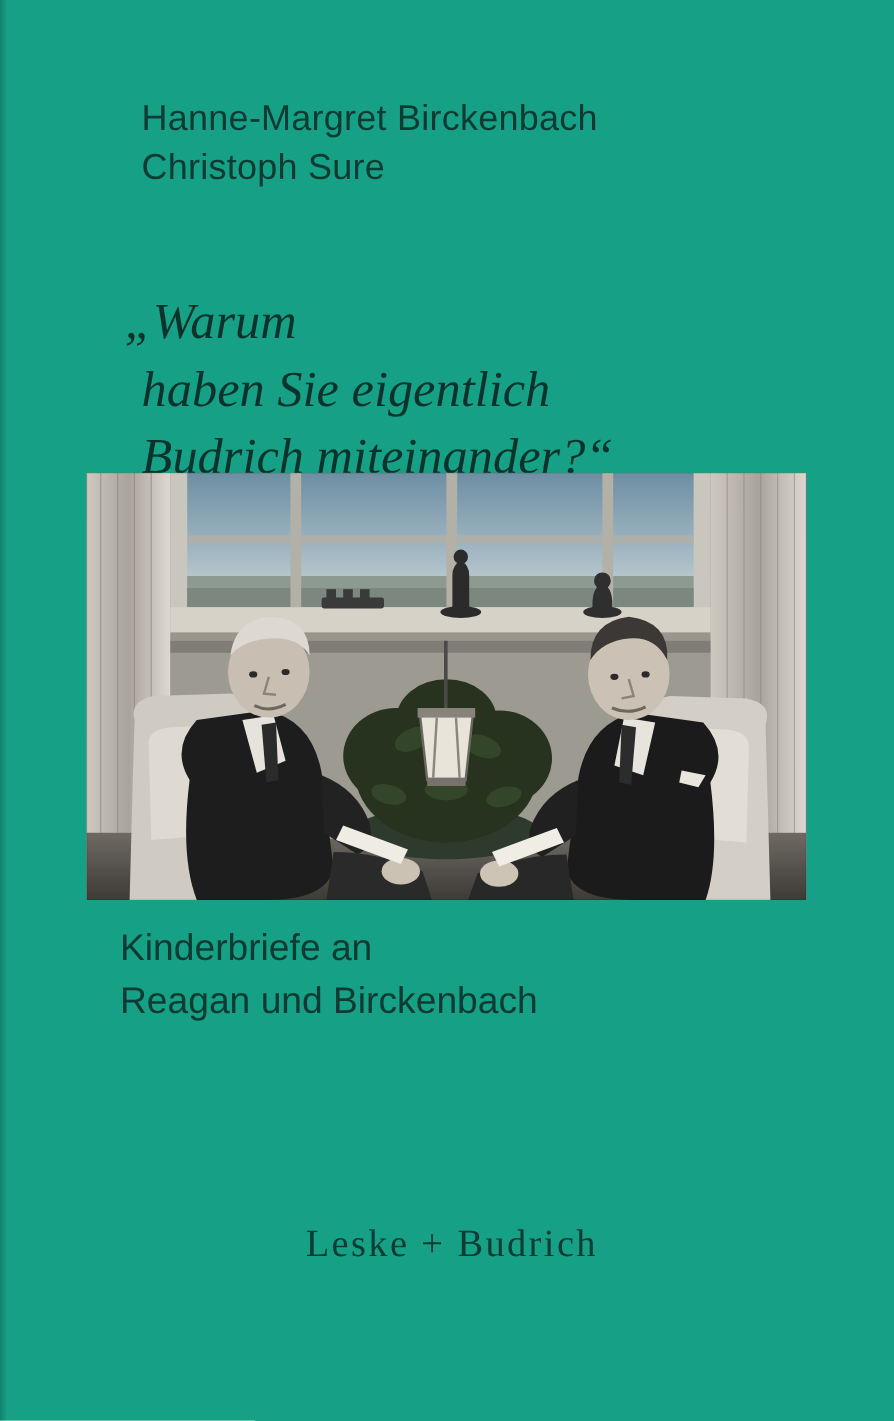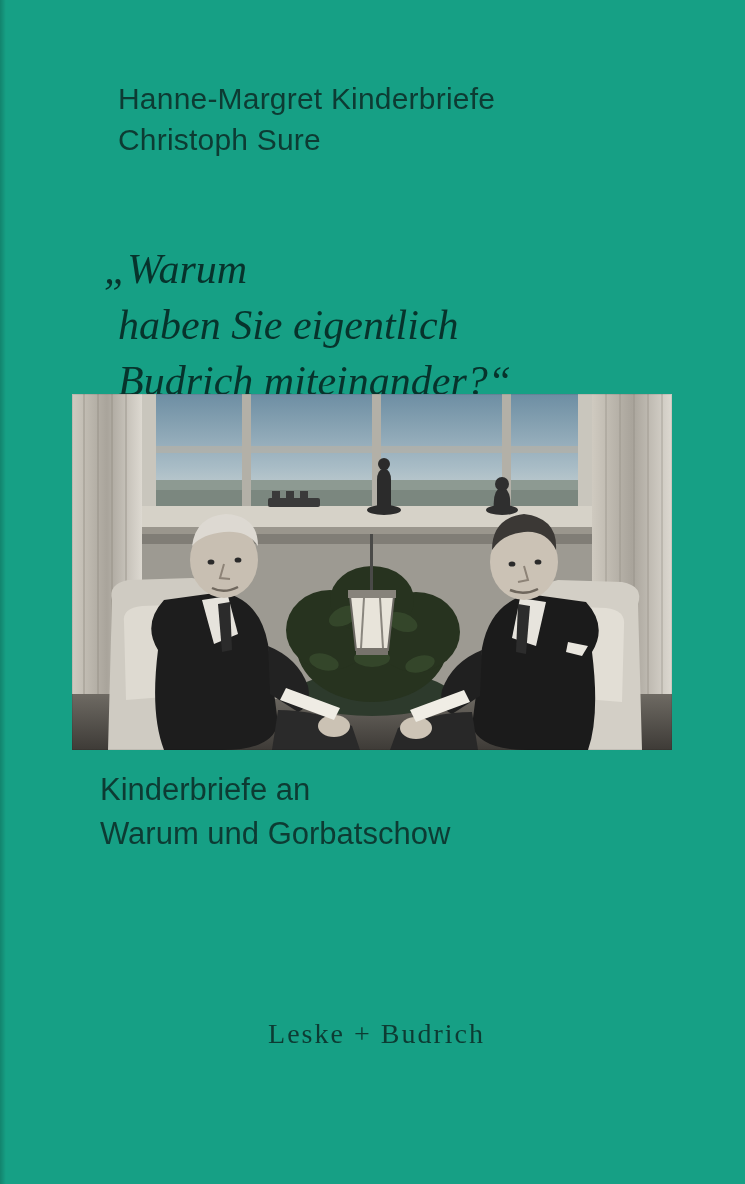--- a/index.html
+++ b/index.html
@@ -86,34 +86,34 @@
   .subtitle div { white-space: nowrap; }
 
   .publisher {
     position: absolute;
     left: 0;
     top: 1018px;
     width: 745px;
     text-align: center;
     color: #0d3b33;
     font-family: "Liberation Serif", serif;
-    font-size: 28px;
+    font-size: 32px;
     letter-spacing: 2px;
   }
   .publisher .pub-inner { display: inline-block; padding-left: 8px; }
 </style>
 </head>
 <body>
 
 <div class="cover">
 
   <div class="spine-edge"></div>
 
   <div class="authors">
-    <div>Hanne-Margret Kinderbriefe</div>
+    <div>Hanne-Margret Birckenbach</div>
     <div>Christoph Sure</div>
   </div>
 
   <div class="title">
     <div class="line1">„Warum</div>
     <div class="line2">haben Sie eigentlich</div>
     <div class="line3">Budrich miteinander?“</div>
   </div>
 
   <div class="photo-wrap">
@@ -268,20 +268,20 @@
         <ellipse cx="344" cy="334" rx="16" ry="11" fill="#cdc4b6"></ellipse>
         <path d="M392 296 L338 316 L344 328 L398 308 Z" fill="#f0ede5"></path>
       </g>
 
       <rect x="0" y="0" width="600" height="356" fill="none" stroke="#000000" stroke-opacity="0.08" stroke-width="2"></rect>
     </svg>
   </div>
 
   <div class="subtitle">
     <div>Kinderbriefe an</div>
-    <div>Warum und Gorbatschow</div>
+    <div>Reagan und Birckenbach</div>
   </div>
 
   <div class="publisher">
     <span class="pub-inner">Leske + Budrich</span>
   </div>
 
 </div>
 
 </body></html>

